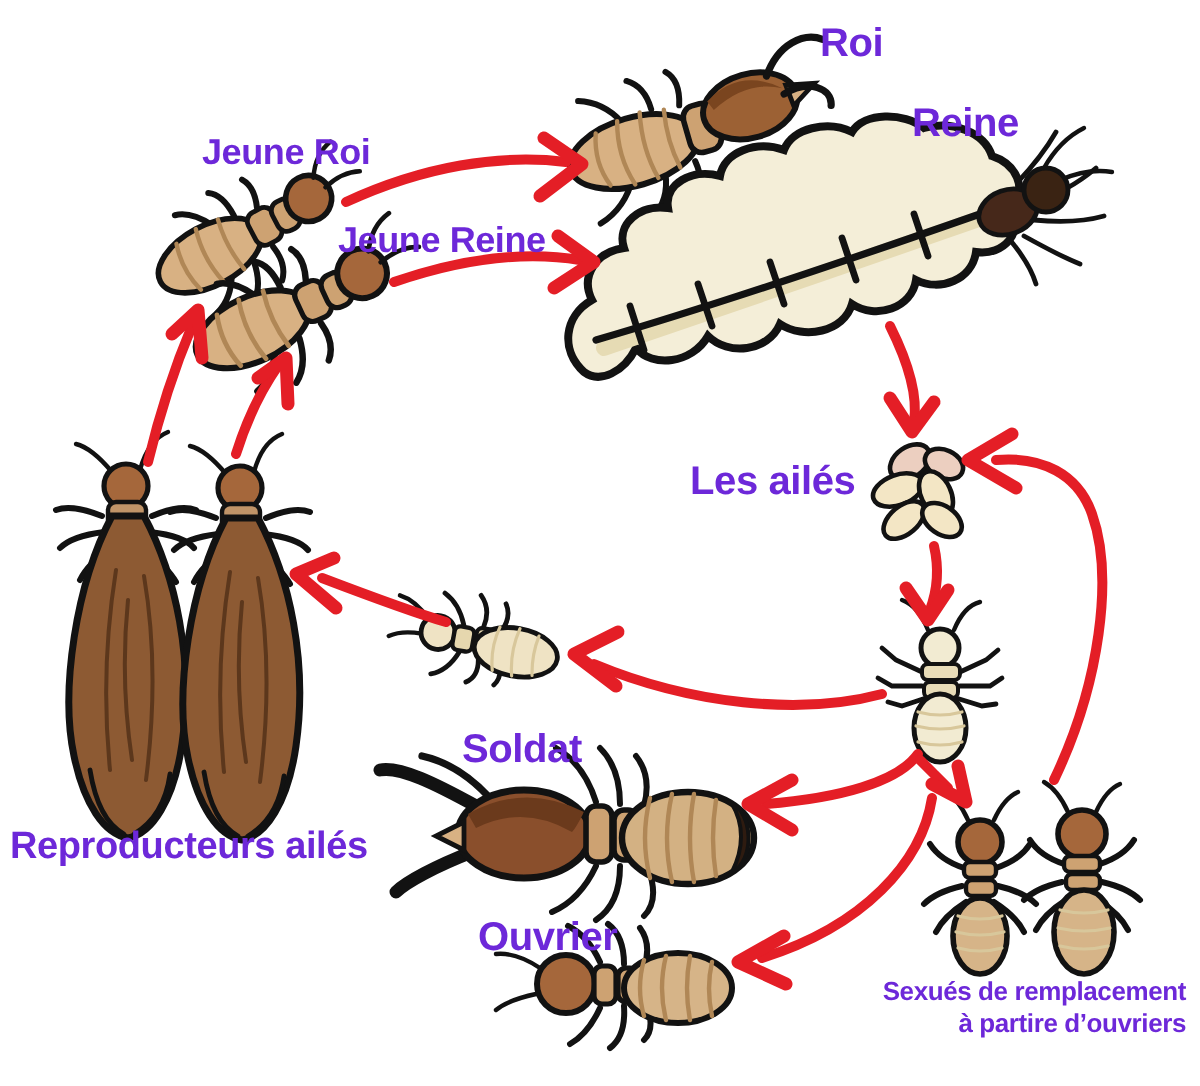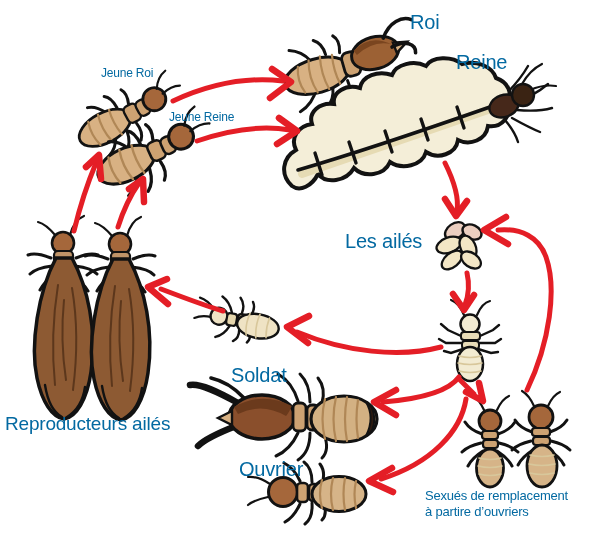--- a/index.html
+++ b/index.html
@@ -1,22 +1,22 @@
 <!DOCTYPE html>
 <html><head>
 <meta charset="utf-8">
 <style>
   html,body{margin:0;padding:0;width:600px;height:543px;background:#ffffff;overflow:hidden;}
   #stage{position:relative;width:600px;height:543px;background:#ffffff;font-family:"Liberation Sans",sans-serif;}
   #art{position:absolute;left:0;top:0;}
-  .lbl{position:absolute;font-weight:normal;color:#0369a1;white-space:nowrap;letter-spacing:-0.2px;}
+  .lbl{position:absolute;font-weight:bold;color:#6d28d9;white-space:nowrap;letter-spacing:-0.2px;}
   .lbl.big{font-size:20px;}
-  .lbl.small{font-size:12px;}
+  .lbl.small{font-size:18px;}
   .lbl.huge{font-size:19px;}
-  .lbl.tiny{font-size:13px;text-align:left;}
+  .lbl.tiny{font-size:13px;text-align:right;}
   .leg{stroke:#121212;stroke-width:3;fill:none;stroke-linecap:round;}
   .leg2{stroke:#121212;stroke-width:2.4;fill:none;stroke-linecap:round;}
   .ant{stroke:#121212;stroke-width:2.2;fill:none;stroke-linecap:round;}
   .ant2{stroke:#121212;stroke-width:3.6;fill:none;stroke-linecap:round;}
   .stripe{stroke:#b08756;stroke-width:2.2;fill:none;stroke-linecap:round;}
   .stripe-f{stroke:#d8c79b;stroke-width:1.6;fill:none;stroke-linecap:round;}
   .vein{stroke:#5c371c;stroke-width:2;fill:none;stroke-linecap:round;}
   .shaft{stroke:#e41e26;stroke-width:5;fill:none;stroke-linecap:round;}
   .ahead{stroke:#e41e26;stroke-width:6.5;fill:none;stroke-linecap:round;stroke-linejoin:round;}
 </style>

